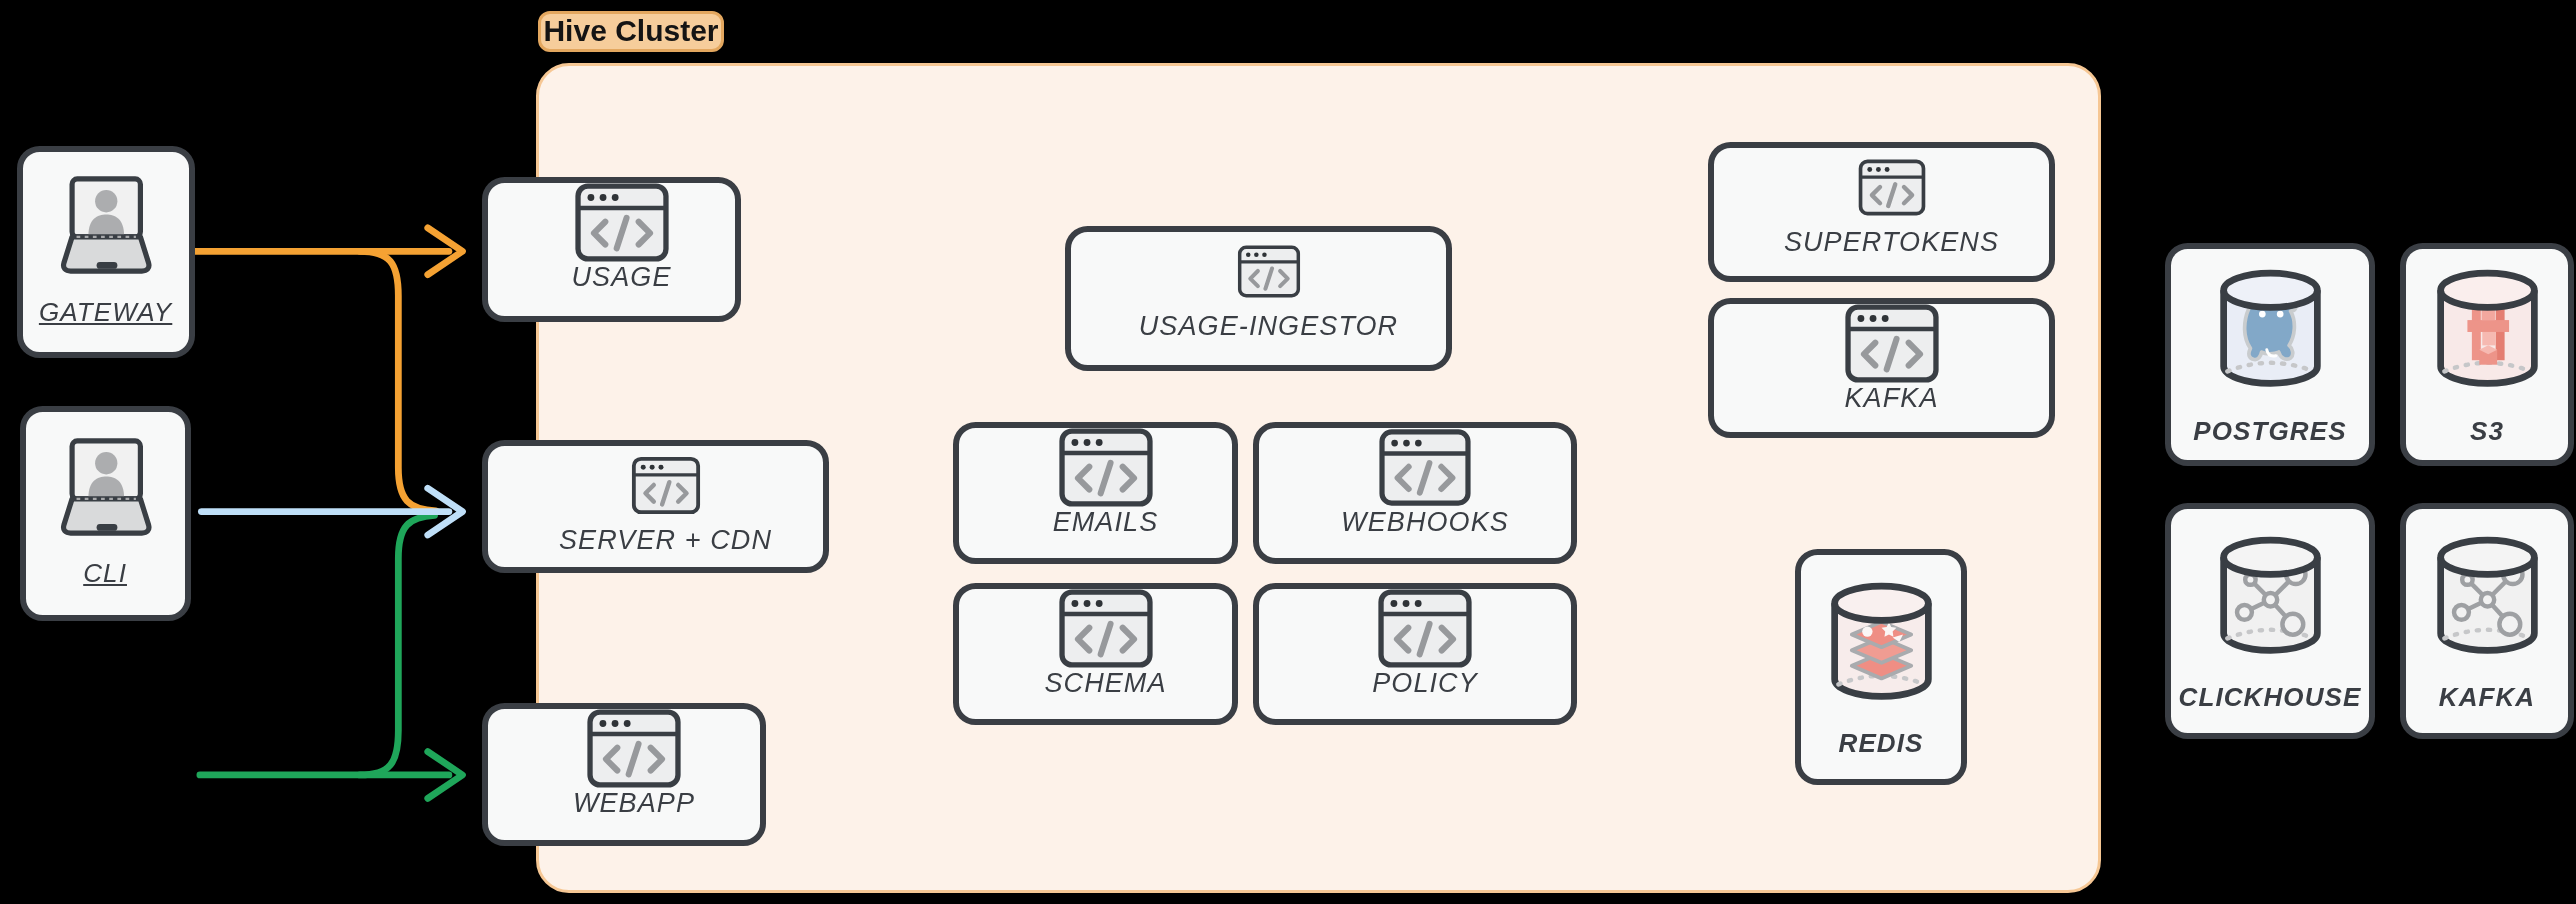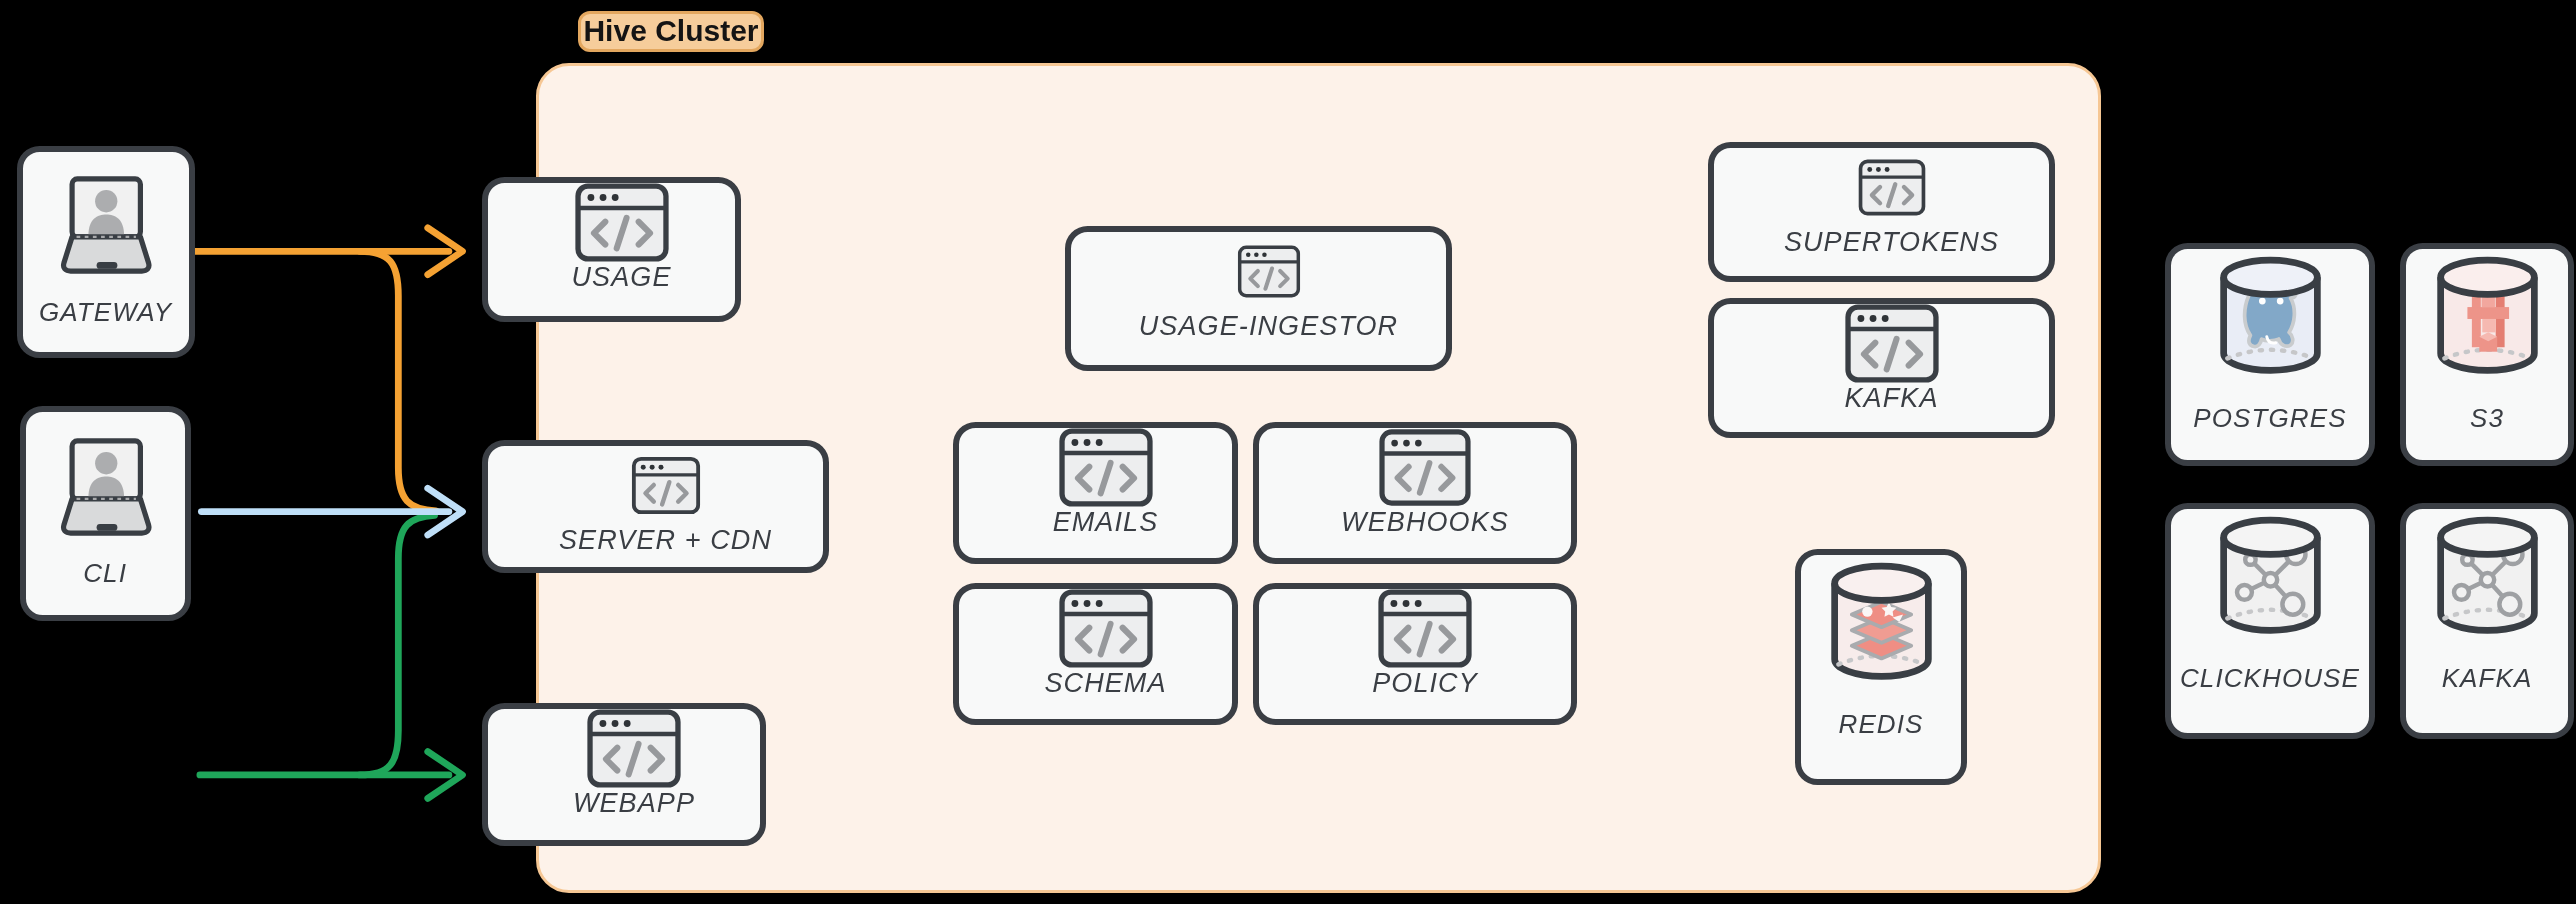--- a/index.html
+++ b/index.html
@@ -4,33 +4,33 @@
 <style>
   html,body{margin:0;padding:0;background:#000;}
   .canvas{position:relative;width:2576px;height:904px;background:#000;overflow:hidden;
           font-family:"Liberation Sans",sans-serif;}
   
   .cluster{position:absolute;left:536px;top:63px;width:1565px;height:830px;
            background:#FDF2E9;border:3px solid #F6C794;border-radius:33px;box-sizing:border-box;z-index:1;}
   .cluster-badge{position:absolute;left:538px;top:10.6px;width:186px;height:41px;
            background:#F6CD9B;border:3px solid #E3A75F;border-radius:12px;box-sizing:border-box;
            display:flex;align-items:center;justify-content:center;
-           font-size:30px;font-weight:bold;color:#141414;z-index:4;margin-left:40px;}
+           font-size:30px;font-weight:bold;color:#141414;z-index:4;}
   
   .edges{position:absolute;left:0;top:0;z-index:2;pointer-events:none;}
   .edges g{fill:none;stroke-width:9;stroke-linecap:round;stroke-linejoin:round;}
   
   .node{position:absolute;background:#F8F9F9;border:6.8px solid #3A3E44;border-radius:22.6px;
         box-sizing:border-box;display:flex;z-index:3;}
   .label{font-style:italic;color:#3A3E44;letter-spacing:1.1px;white-space:nowrap;}
   .client-node{flex-direction:column;align-items:center;justify-content:center;gap:22.6px;}
-  .client-node .label{font-size:26px;}
+  .client-node .label{font-size:26px;text-decoration:underline;}
   .service-node{flex-direction:column;align-items:center;padding-left:35px;padding-right:15px;}
   .service-node .label{flex:1;text-align:center;font-size:27px;}
-  .store-node{flex-direction:column;align-items:center;justify-content:flex-start;gap:19.6px;}
+  .store-node{flex-direction:column;align-items:center;justify-content:center;gap:19.6px;font-weight:bold;}
   .store-node .label{font-size:26px;}
   .icon{display:block;}
 </style>
 </head>
 <body>
 
 <svg width="0" height="0" style="position:absolute" aria-hidden="true">
   <defs>
     <symbol id="sym-laptop" viewBox="0 0 170 132">
       <rect x="40" y="4" width="92" height="78" rx="7" fill="#F1F1F1" stroke="#393E44" stroke-width="7"></rect>

